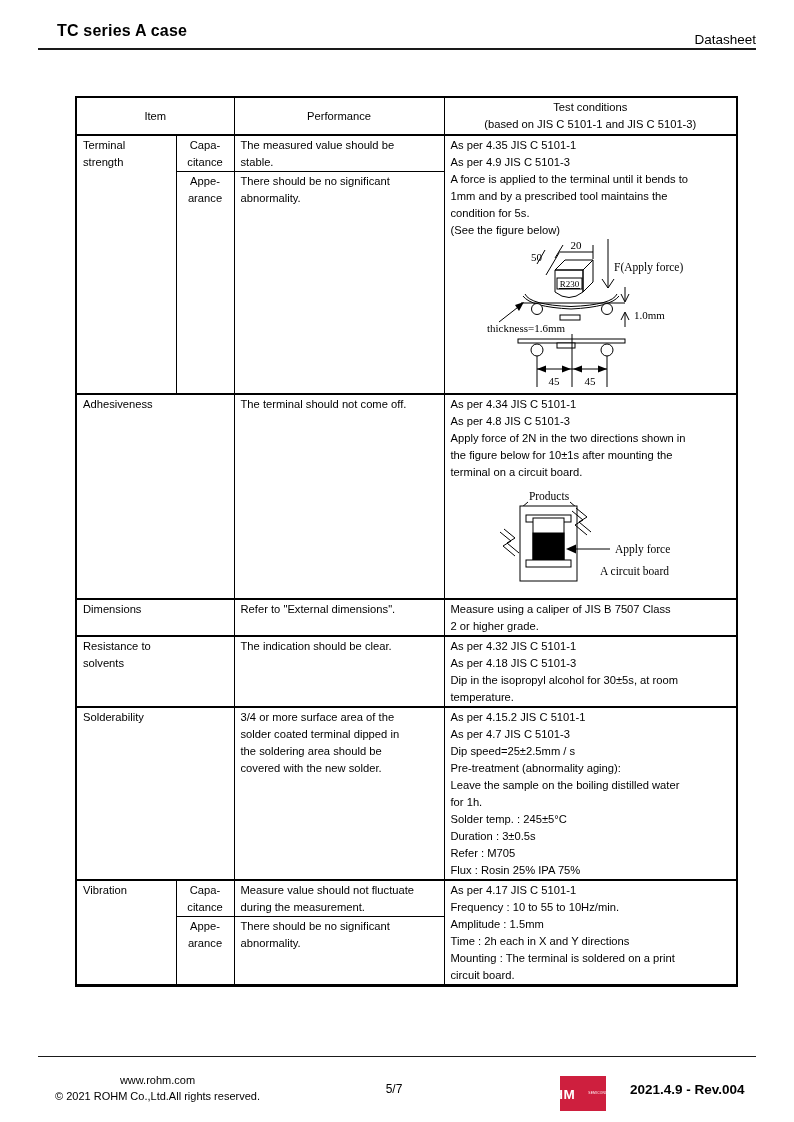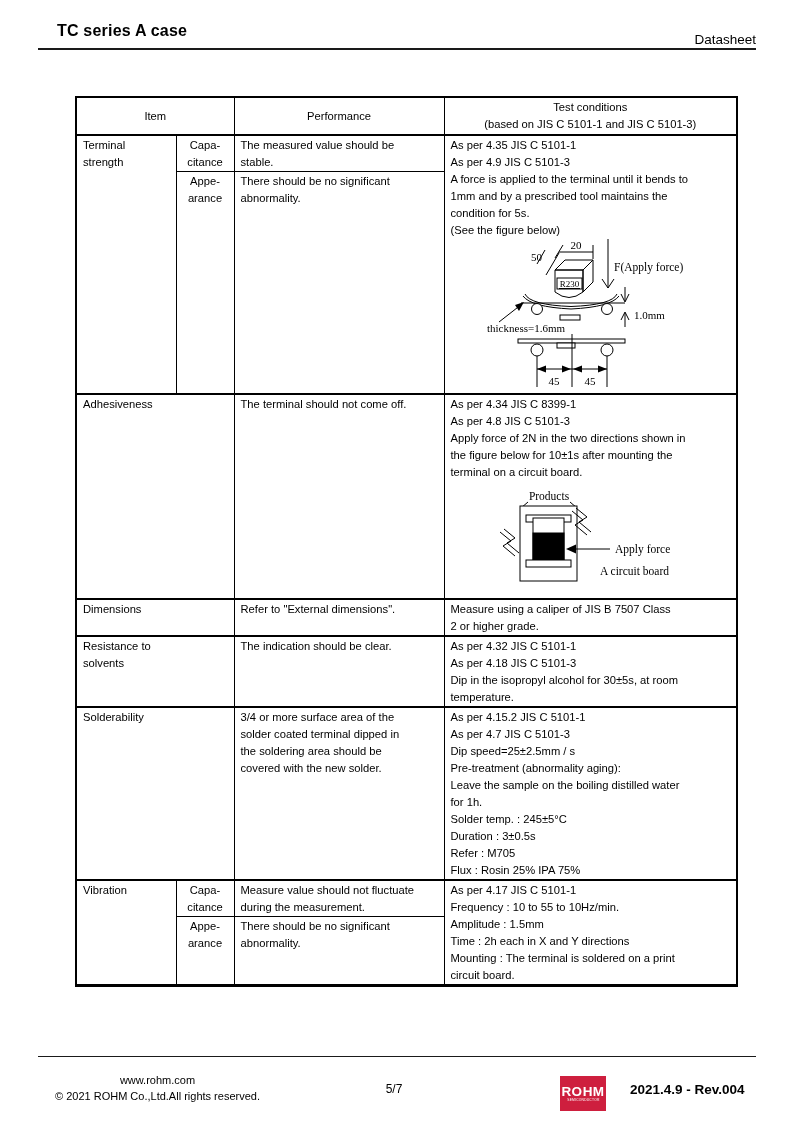--- a/index.html
+++ b/index.html
@@ -34,21 +34,21 @@
   .fig1 { display:block; margin:-4px 0 0 34px; }
   .fig2 { display:block; margin:8px 0 0 39px; }
   svg text { stroke:none; fill:#000; }
 
   
   .footer-rule { position:absolute; left:38px; right:38px; top:1056px; border-top:1.5px solid #1a1a1a; }
   .footer-left { position:absolute; left:55px; top:1072px; font-size:11px; line-height:16px;text-align:center; }
   .footer-page { position:absolute; left:0; width:788px; top:1082px; text-align:center; font-size:12px; }
   .rohm-logo {
     position:absolute; left:560px; top:1076px; width:46px; height:35px;
-    display:flex; flex-direction:column; align-items:center; justify-content:center;
+    display:flex; flex-direction:row; align-items:center; justify-content:center;
   }
   .rohm-logo .big { color:#fff; font-weight:bold; font-size:13.5px; letter-spacing:0.5px; line-height:13px; margin-top:2px; }
   .rohm-logo .small { color:#fff; font-size:6px; transform:scale(0.55); transform-origin:center top; letter-spacing:0.4px; white-space:nowrap; }
   .footer-rev { position:absolute; left:630px; top:1082px; font-size:13.5px; font-weight:bold; }
 </style>
 </head>
 <body>
 
 <div class="page">
 
@@ -160,21 +160,21 @@
 
     <tr class="thick" style="height:205px">
       <td class="item" colspan="2">
             <div class="ln">Adhesiveness</div>
           </td>
       <td class="perf">
             <div class="ln">The terminal should not come off.</div>
           </td>
       <td class="test">
         <div>
-              <div class="ln">As per 4.34 JIS C 8399-1</div>
+              <div class="ln">As per 4.34 JIS C 5101-1</div>
               <div class="ln">As per 4.8 JIS C 5101-3</div>
               <div class="ln">Apply force of 2N in the two directions shown in</div>
               <div class="ln">the figure below for 10±1s after mounting the</div>
               <div class="ln">terminal on a circuit board.</div>
             </div>
         <svg class="fig2" width="215" height="100" viewBox="0 0 215 100">
           <g stroke="#000" stroke-width="1" fill="none" font-family="Liberation Serif, serif" font-size="11.5">
             <text x="59" y="11" text-anchor="middle">Products</text>
             <line x1="38" y1="13" x2="31" y2="19"></line>
             <line x1="80" y1="13" x2="87" y2="19"></line>

